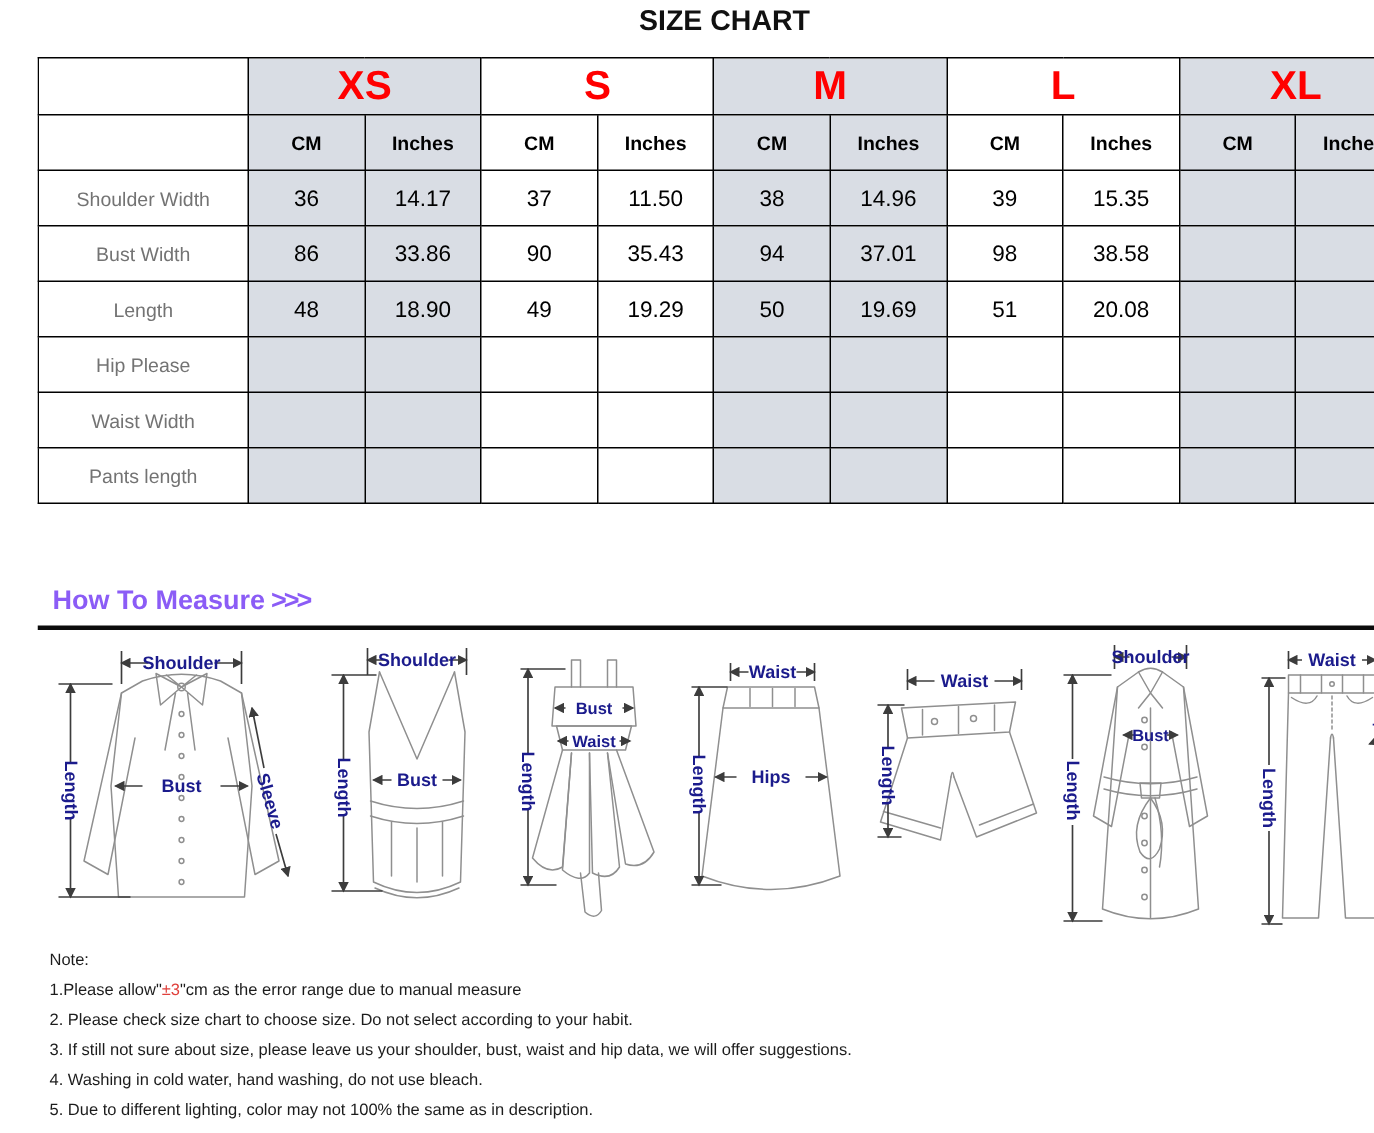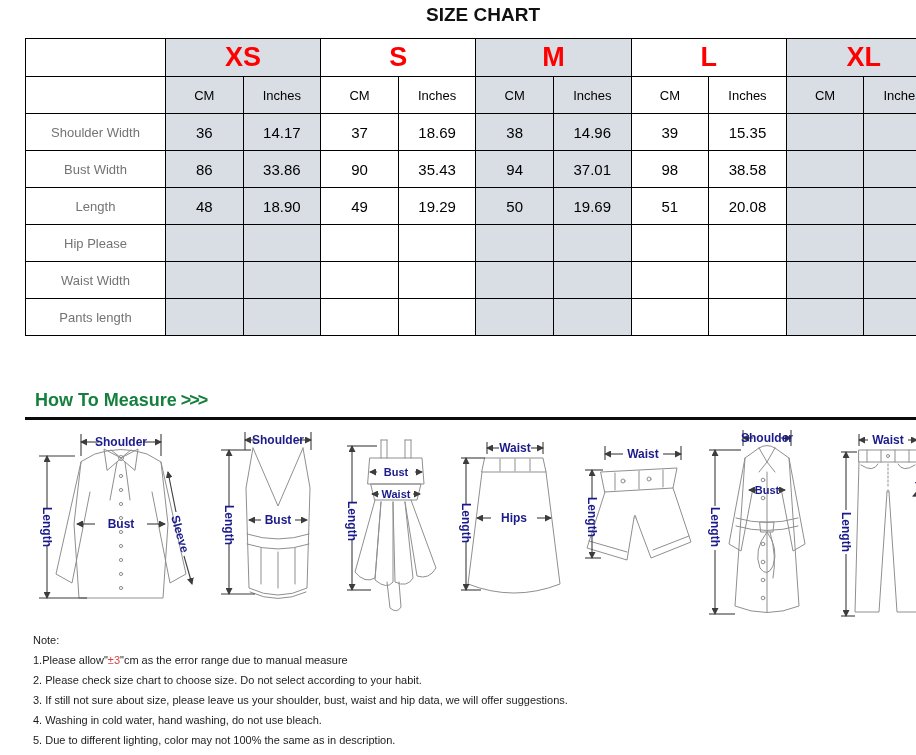--- a/index.html
+++ b/index.html
@@ -4,25 +4,25 @@
 <style>
   html,body{margin:0;padding:0;background:#fff;}
   .page{position:relative;width:900px;height:755px;background:#fff;
         font-family:"Liberation Sans",sans-serif;color:#1c1c1c;overflow:hidden;margin-left:25px;}
   .title{position:absolute;top:4px;left:0;width:916px;text-align:center;
          font-size:19px;font-weight:bold;color:#111;}
   table.size{position:absolute;top:38px;left:0;width:916px;border-collapse:collapse;table-layout:fixed;padding-left:32px;}
   table.size td,table.size th{border:1px solid #000;text-align:center;vertical-align:middle;
          padding:0;overflow:hidden;white-space:nowrap;}
   th.size-h{height:37px;font-size:27px;font-weight:bold;color:#ff0000;}
-  th.unit-h{height:33px;font-size:13px;font-weight:normal;color:#000;}
+  th.unit-h{height:33px;font-size:13px;font-weight:bold;color:#000;}
   td.rlabel{height:36px;font-size:13px;font-weight:normal;color:#737373;background:#fff;}
   td.val{height:36px;font-size:15px;color:#000;}
   .sh{background:#d9dde4;}
-  .howto{position:absolute;top:390px;left:10px;font-size:18px;font-weight:bold;color:#15803d;}
+  .howto{position:absolute;top:390px;left:10px;font-size:18px;font-weight:bold;color:#8b5cf6;}
   .howto .arrows{letter-spacing:-2px;margin-left:4px;}
   .rule{position:absolute;top:417px;left:0;width:916px;height:3px;background:#0b0b0b;}
   .fig{position:absolute;}
   .g{fill:none;stroke:#8f8f8f;stroke-width:1;stroke-linejoin:round;stroke-linecap:round;}
   .m{stroke:#3c3c3c;stroke-width:1.1;fill:none;}
   .lbl{font-family:"Liberation Sans",sans-serif;font-size:12px;font-weight:bold;
        fill:#1b1b8c;text-anchor:middle;}
   .lbl.sm{font-size:11px;}
   .notes{position:absolute;top:630px;left:8px;font-size:11px;line-height:20px;color:#1c1c1c;}
   .hl{color:#e0403c;}
@@ -76,21 +76,21 @@
       <th class="unit-h">CM</th>
       <th class="unit-h">Inches</th>
       <th class="unit-h sh">CM</th>
       <th class="unit-h sh">Inches</th>
     </tr>
     <tr>
       <td class="rlabel">Shoulder Width</td>
       <td class="val sh">36</td>
       <td class="val sh">14.17</td>
       <td class="val">37</td>
-      <td class="val">18.69</td>
+      <td class="val">11.50</td>
       <td class="val sh">38</td>
       <td class="val sh">14.96</td>
       <td class="val">39</td>
       <td class="val">15.35</td>
       <td class="val sh"></td>
       <td class="val sh"></td>
     </tr>
     <tr>
       <td class="rlabel">Bust Width</td>
       <td class="val sh">86</td>

